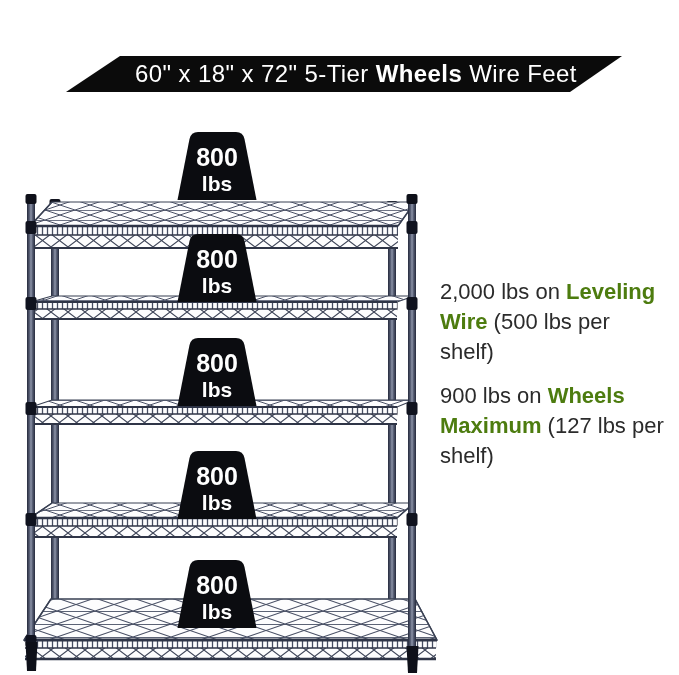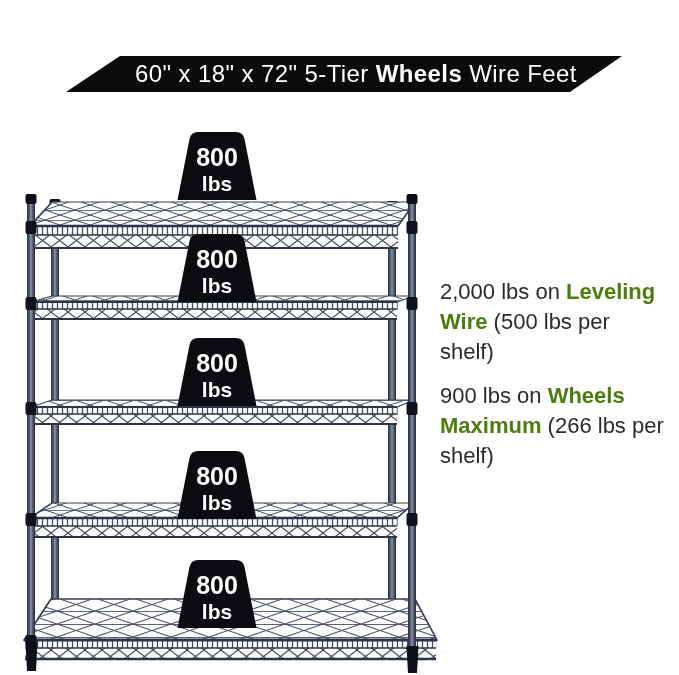--- a/index.html
+++ b/index.html
@@ -201,16 +201,16 @@
       <path d="M-39.5,0 L-27.5,-61 Q-26,-68 -19,-68 L19,-68 Q26,-68 27.5,-61 L39.5,0 Z" fill="#0b0c10"></path>
       <text class="wv" y="-34">800</text>
       <text class="wu" y="-9">lbs</text>
     </g>
   </svg>
 
   <aside class="info">
     <div class="heading">
     </div>
     <p class="cap"><span>2,000 lbs on </span><span class="b">Leveling</span><br><span class="b">Wire</span><span> (500 lbs per</span><br><span>shelf)</span></p>
-    <p class="cap"><span>900 lbs on </span><span class="b">Wheels</span><br><span class="b">Maximum</span><span> (266 lbs per</span><br><span>shelf)</span></p>
+    <p class="cap"><span>900 lbs on </span><span class="b">Wheels</span><br><span class="b">Maximum</span><span> (127 lbs per</span><br><span>shelf)</span></p>
   </aside>
 
 </div>
 
 </body></html>

